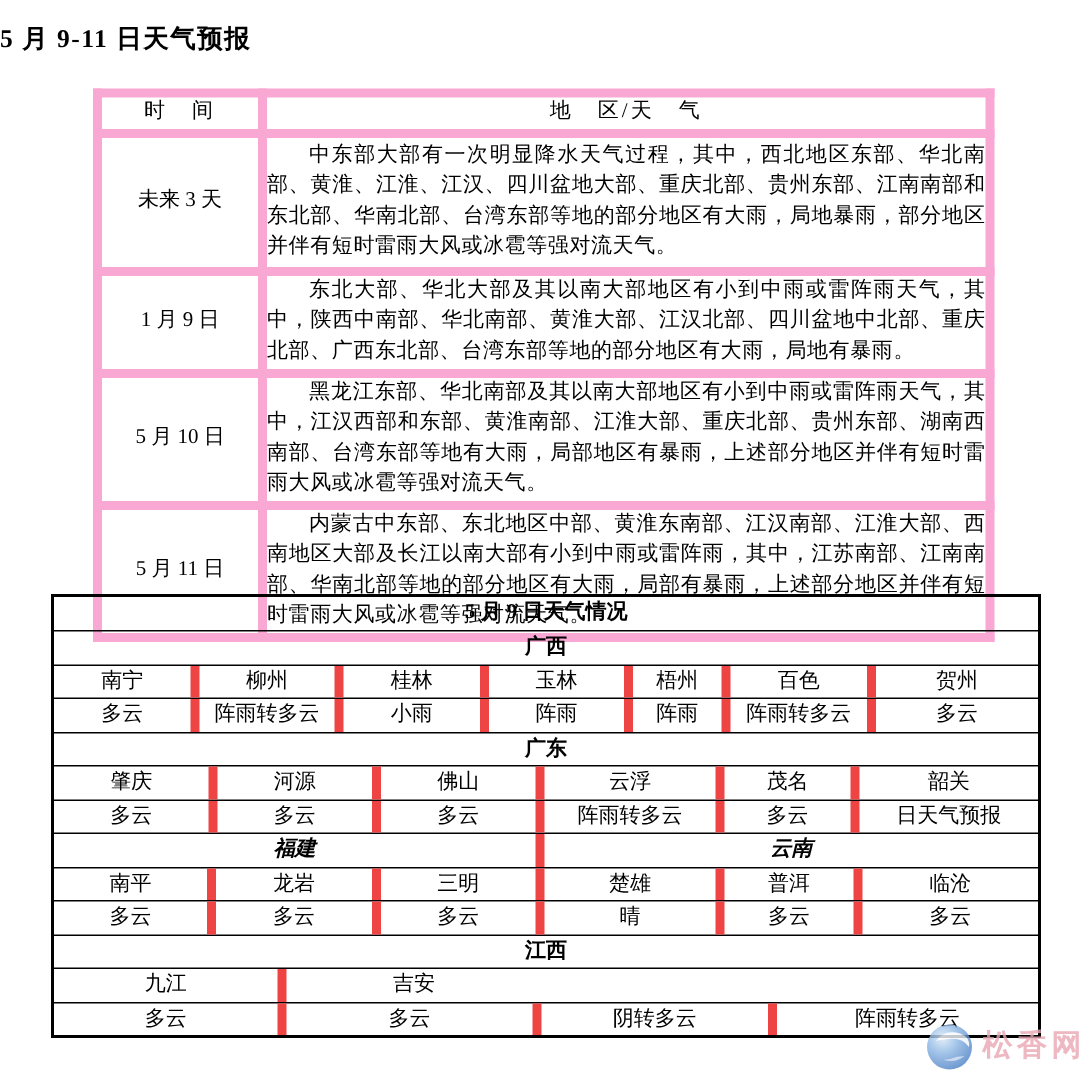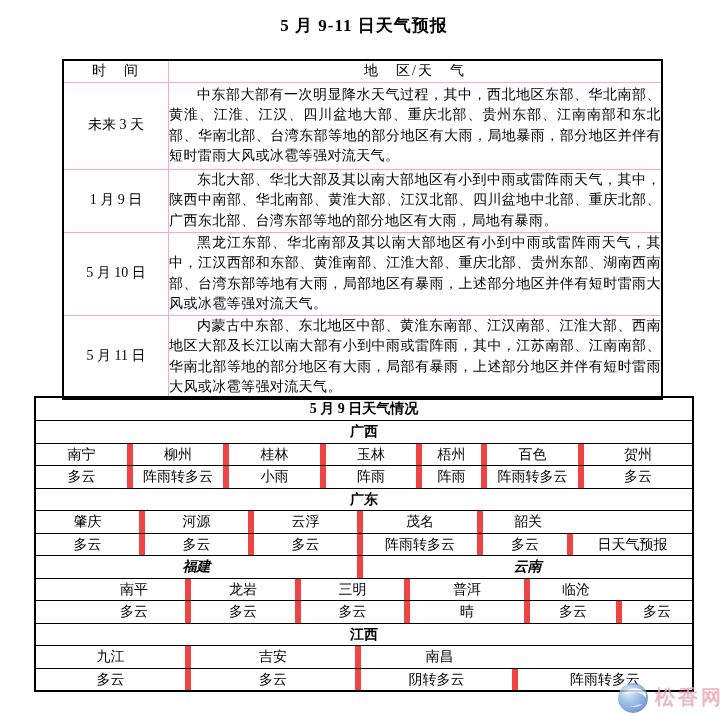--- a/index.html
+++ b/index.html
@@ -7,34 +7,34 @@
     width: 728px; height: 716px;
     background: #ffffff;
     font-family: "Liberation Serif", "DejaVu Serif", serif;
     color: #000;
     position: relative;
     overflow: hidden;
   }
   .page-title {
     position: absolute;
     left: 0; top: 14px; width: 728px;
-    text-align: center;
+    text-align: left;
     font-size: 17px;
     font-weight: bold;
     letter-spacing: 1px;
   }
   
   table.t1 {
     position: absolute;
     left: 62px; top: 59px;
     width: 601px;
     border-collapse: collapse;
     table-layout: fixed;
   }
-  table.t1, table.t1 td { border: 1px solid #f9a8d4; }
+  table.t1, table.t1 td { border: 6px solid #f9a8d4; }
   table.t1 { border: 2px solid #000; }
   table.t1 td {
     font-size: 14px;
     line-height: 20.5px;
     padding: 0;
     vertical-align: middle;
   }
   td.time-col { width: 104px; text-align: center; }
   td.head-cell { text-align: center; height: 17px; letter-spacing: 2px; }
   td.desc-cell {
@@ -70,21 +70,21 @@
     overflow: hidden;
     white-space: nowrap;
   }
   .t2 .cell:last-child { border-right: none; }
   .t2 .title-row .cell { height: 22px; line-height: 22px; font-weight: bold; }
   .t2 .section-row .cell { font-weight: bold; }
   .cols1  { grid-template-columns: 1fr; }
   .cols2fy{ grid-template-columns: 327px 1fr; font-style: italic; }
   .cols7  { grid-template-columns: 97px 96px 97px 96px 65px 97px 1fr; }
   .cols6gd{ grid-template-columns: 109px 109px 109px 120px 90px 1fr; }
-  .cols6fy{ grid-template-columns: 108px 110px 109px 120px 92px 1fr; padding-left: 47px; }
+  .cols6fy{ grid-template-columns: 108px 110px 109px 120px 92px 1fr; }
   .cols4  { grid-template-columns: 155px 170px 157px 1fr; }
   
   .watermark {
     position: absolute;
     right: 4px; bottom: 2px;
     display: flex;
     align-items: center;
     pointer-events: none;
   }
   .wm-logo { width: 36px; height: 34px; margin-right: 3px; opacity: 0.8; }
@@ -153,20 +153,21 @@
     <div class="cell">阵雨转多云</div>
     <div class="cell">多云</div>
   </div>
 
   <div class="row cols1 section-row">
     <div class="cell">广东</div>
   </div>
   <div class="row cols6gd">
     <div class="cell">肇庆</div>
     <div class="cell">河源</div>
+    <div class="cell">佛山</div>
     <div class="cell">云浮</div>
     <div class="cell">茂名</div>
     <div class="cell">韶关</div>
   </div>
   <div class="row cols6gd">
     <div class="cell">多云</div>
     <div class="cell">多云</div>
     <div class="cell">多云</div>
     <div class="cell">阵雨转多云</div>
     <div class="cell">多云</div>
@@ -174,39 +175,39 @@
   </div>
 
   <div class="row cols2fy section-row">
     <div class="cell">福建</div>
     <div class="cell">云南</div>
   </div>
   <div class="row cols6fy">
     <div class="cell">南平</div>
     <div class="cell">龙岩</div>
     <div class="cell">三明</div>
+    <div class="cell">楚雄</div>
     <div class="cell">普洱</div>
     <div class="cell">临沧</div>
   </div>
   <div class="row cols6fy">
     <div class="cell">多云</div>
     <div class="cell">多云</div>
     <div class="cell">多云</div>
     <div class="cell">晴</div>
     <div class="cell">多云</div>
     <div class="cell">多云</div>
   </div>
 
   <div class="row cols1 section-row">
     <div class="cell">江西</div>
   </div>
   <div class="row cols4">
     <div class="cell">九江</div>
     <div class="cell">吉安</div>
-    <div class="cell">南昌</div>
   </div>
   <div class="row cols4">
     <div class="cell">多云</div>
     <div class="cell">多云</div>
     <div class="cell">阴转多云</div>
     <div class="cell">阵雨转多云</div>
   </div>
 </div>
 
 <div class="watermark">

